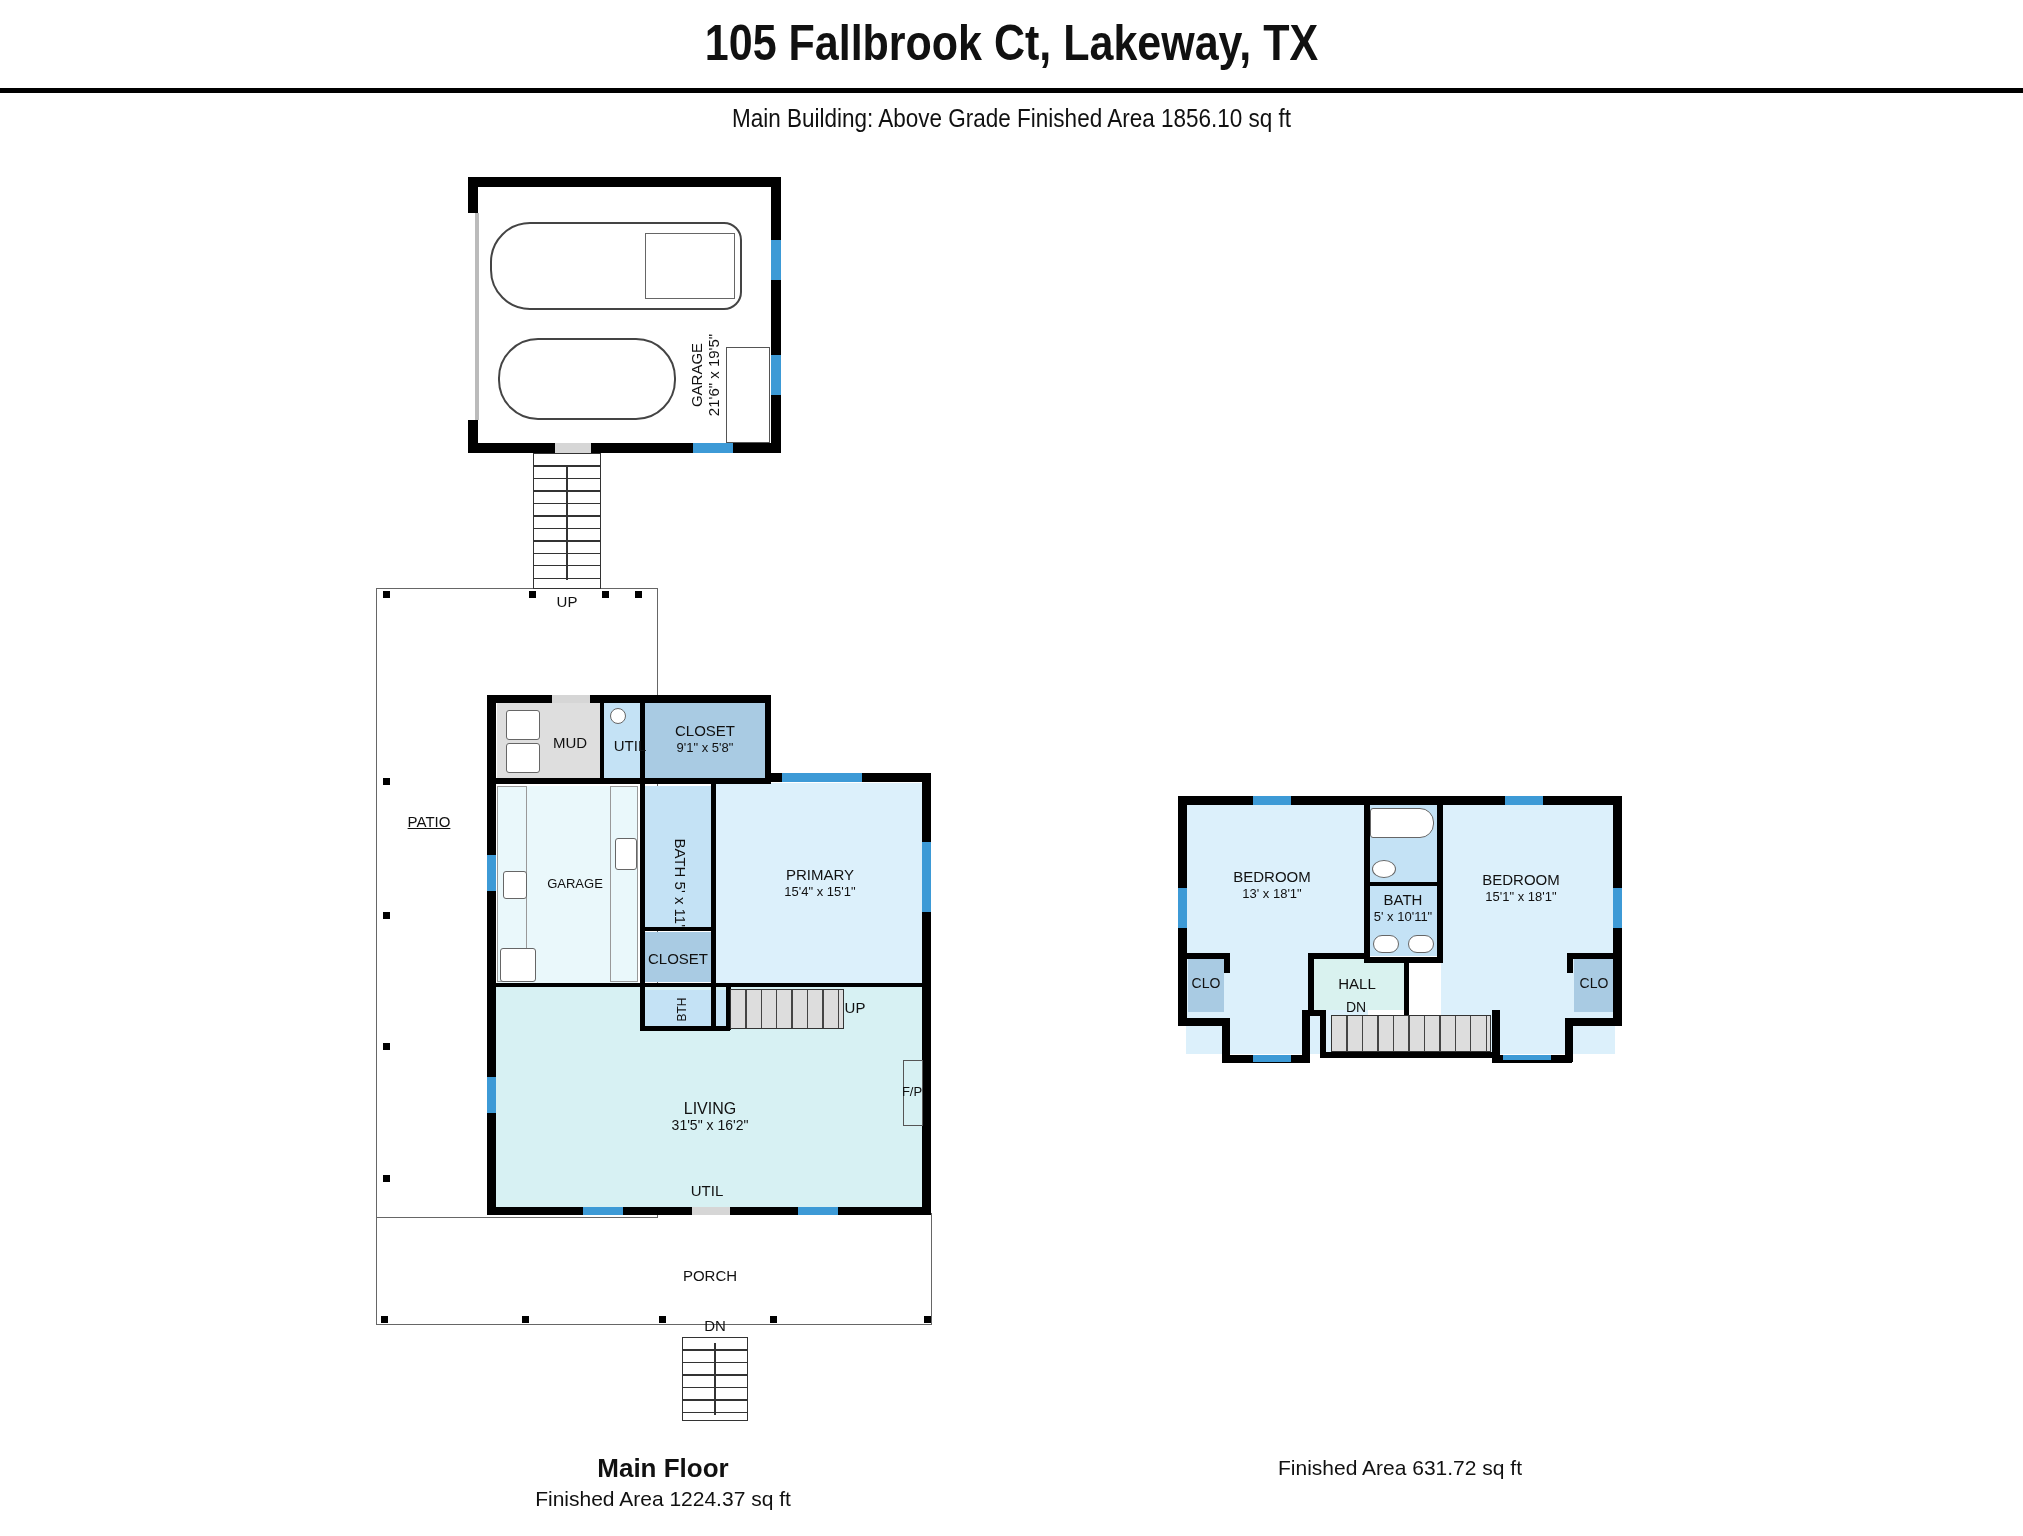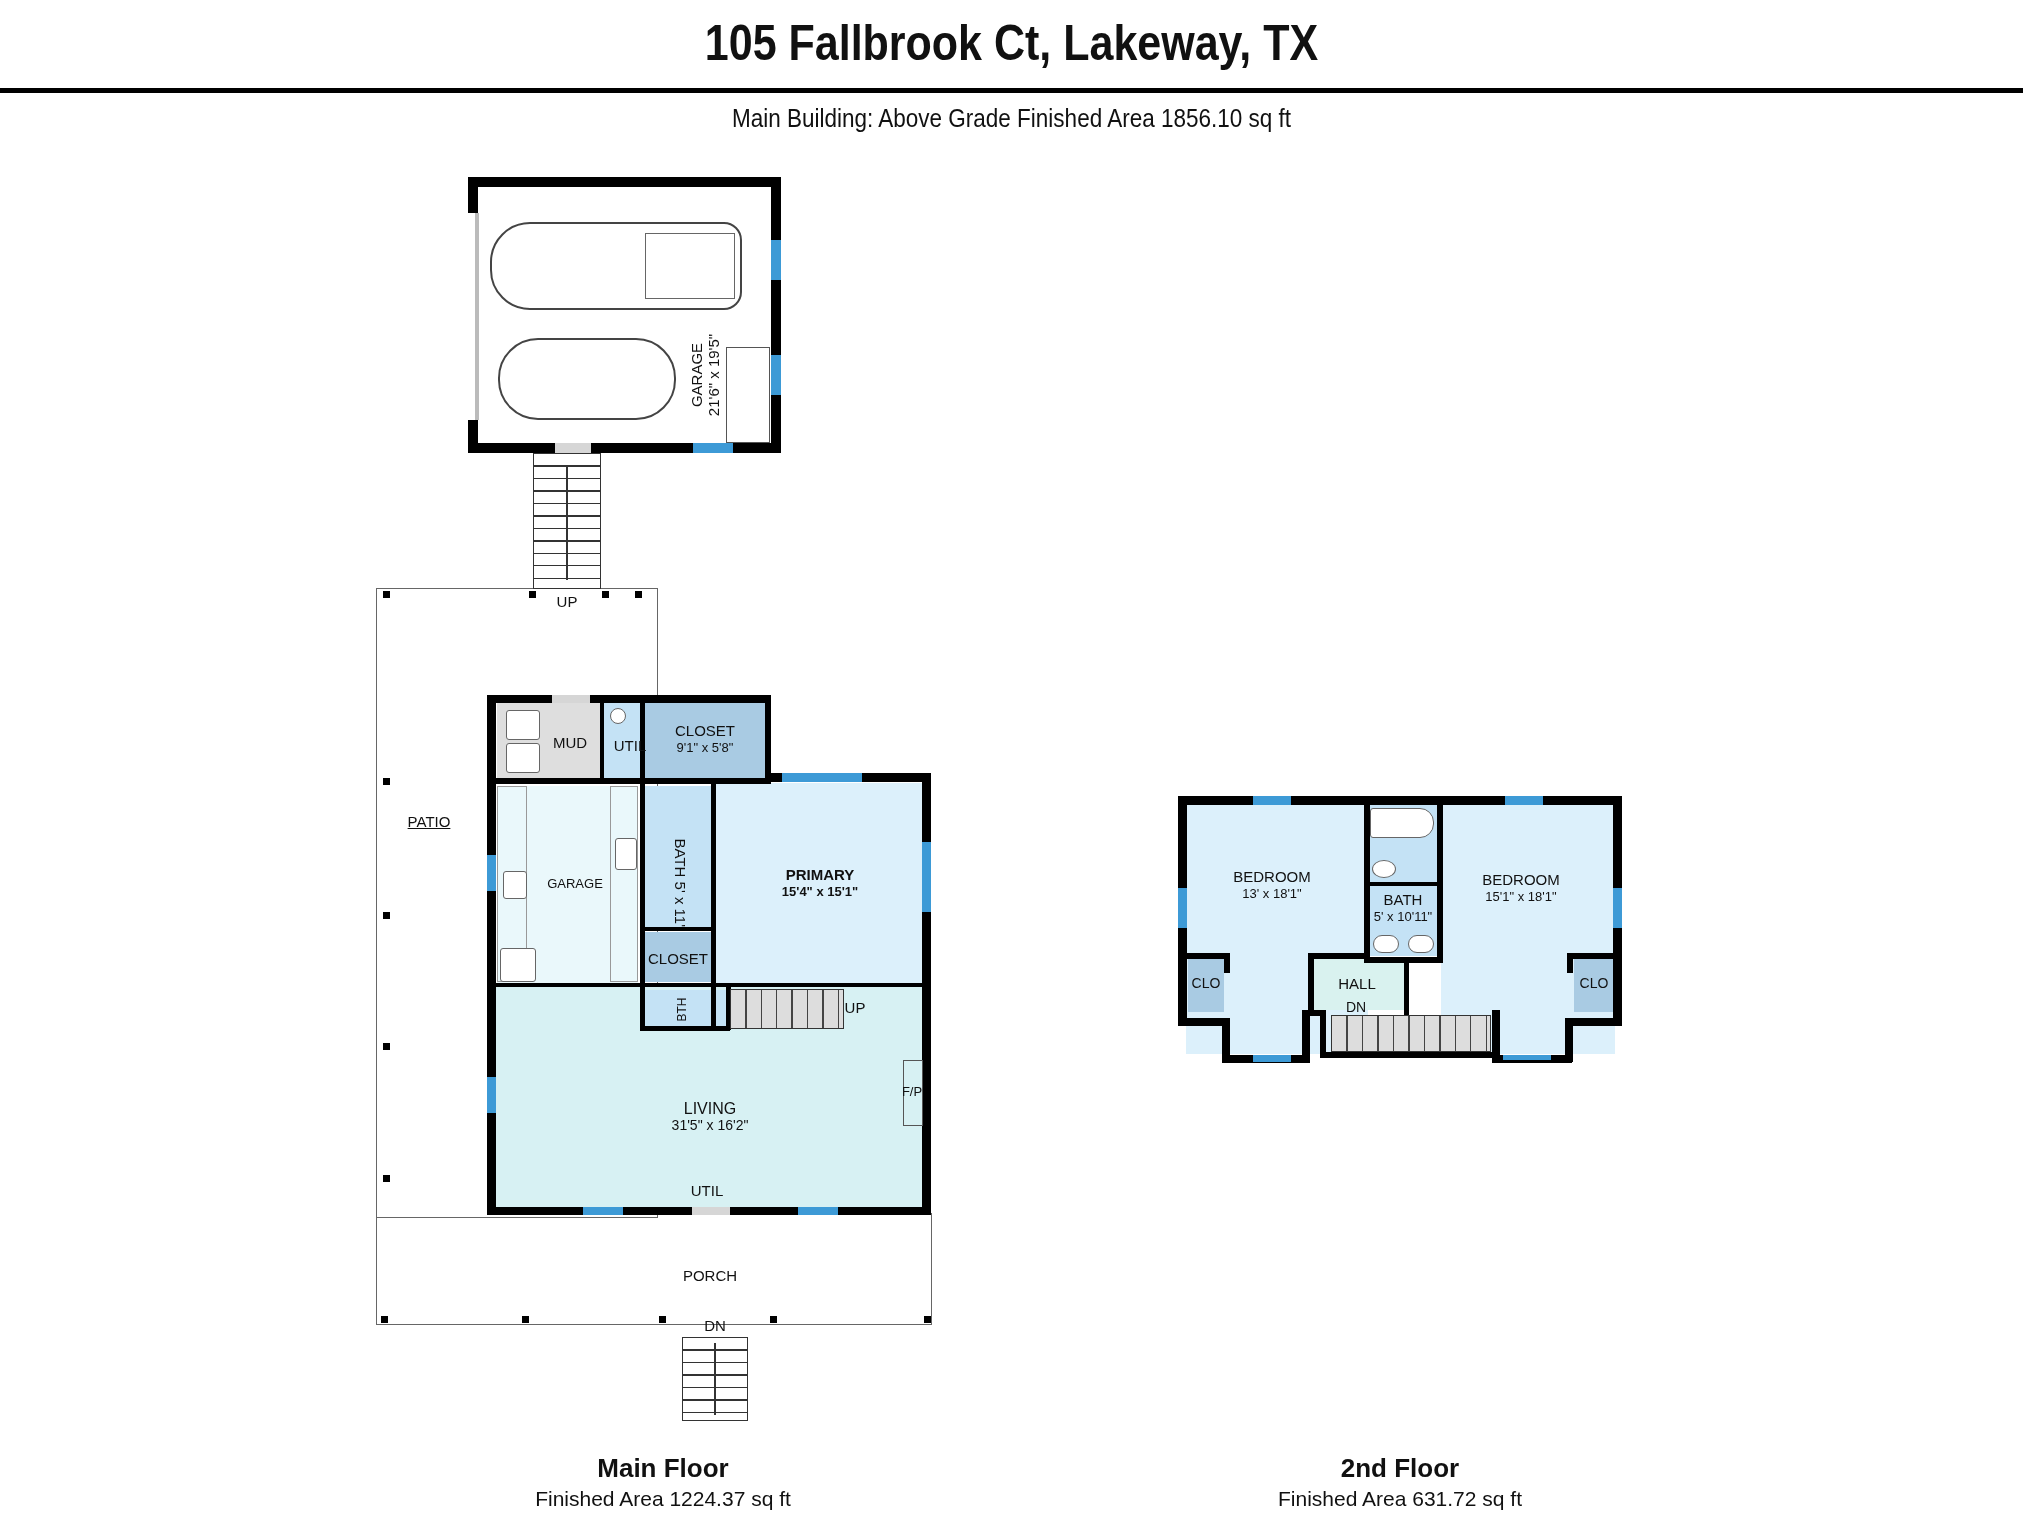--- a/index.html
+++ b/index.html
@@ -116,21 +116,21 @@
   <div class="lbl" style="left:603px;top:737px;width:38px;margin-left:8px;">UTIL</div>
   <div class="lbl" style="left:650px;top:722px;width:110px;">
     <div>CLOSET</div>
     <div style="font-size:13px;">9'1" x 5'8"</div>
   </div>
   <div class="lbl" style="left:540px;top:875px;width:70px;font-size:13px;">GARAGE</div>
   <div class="lbl" style="left:650px;top:860px;width:60px;transform:rotate(90deg);">
     <span>BATH</span>
     <span>5' x 11'</span>
   </div>
-  <div class="lbl" style="left:760px;top:866px;width:120px;font-weight:bold;">
+  <div class="lbl" style="left:760px;top:866px;width:120px;">
     <div>PRIMARY</div>
     <div style="font-size:13px;">15'4" x 15'1"</div>
   </div>
   <div class="lbl" style="left:644px;top:950px;width:68px;">CLOSET</div>
   <div class="lbl" style="left:667px;top:1001px;width:30px;font-size:12px;transform:rotate(-90deg);">BTH</div>
 
   <div class="stairH" style="left:730px;top:989px;width:114px;height:40px;"></div>
   <div class="lbl" style="left:843px;top:999px;width:24px;">UP</div>
 
   <div class="lbl big" style="left:660px;top:1100px;width:100px;">
@@ -219,16 +219,15 @@
   <div class="lbl" style="left:1364px;top:891px;width:78px;">
     <div>BATH</div>
     <div style="font-size:13px;">5' x 10'11"</div>
   </div>
   <div class="lbl" style="left:1320px;top:975px;width:74px;">HALL</div>
   <div class="lbl" style="left:1338px;top:999px;width:36px;font-size:14px;">DN</div>
   <div class="lbl" style="left:1188px;top:975px;width:36px;font-size:14px;">CLO</div>
   <div class="lbl" style="left:1573px;top:975px;width:42px;font-size:14px;">CLO</div>
 
   <div class="floorlabel" style="left:1150px;top:1453px;">
-    <div class="n">2nd Floor</div>
     <div class="a">Finished Area 631.72 sq ft</div>
   </div>
 </div>
 
 </body></html>

